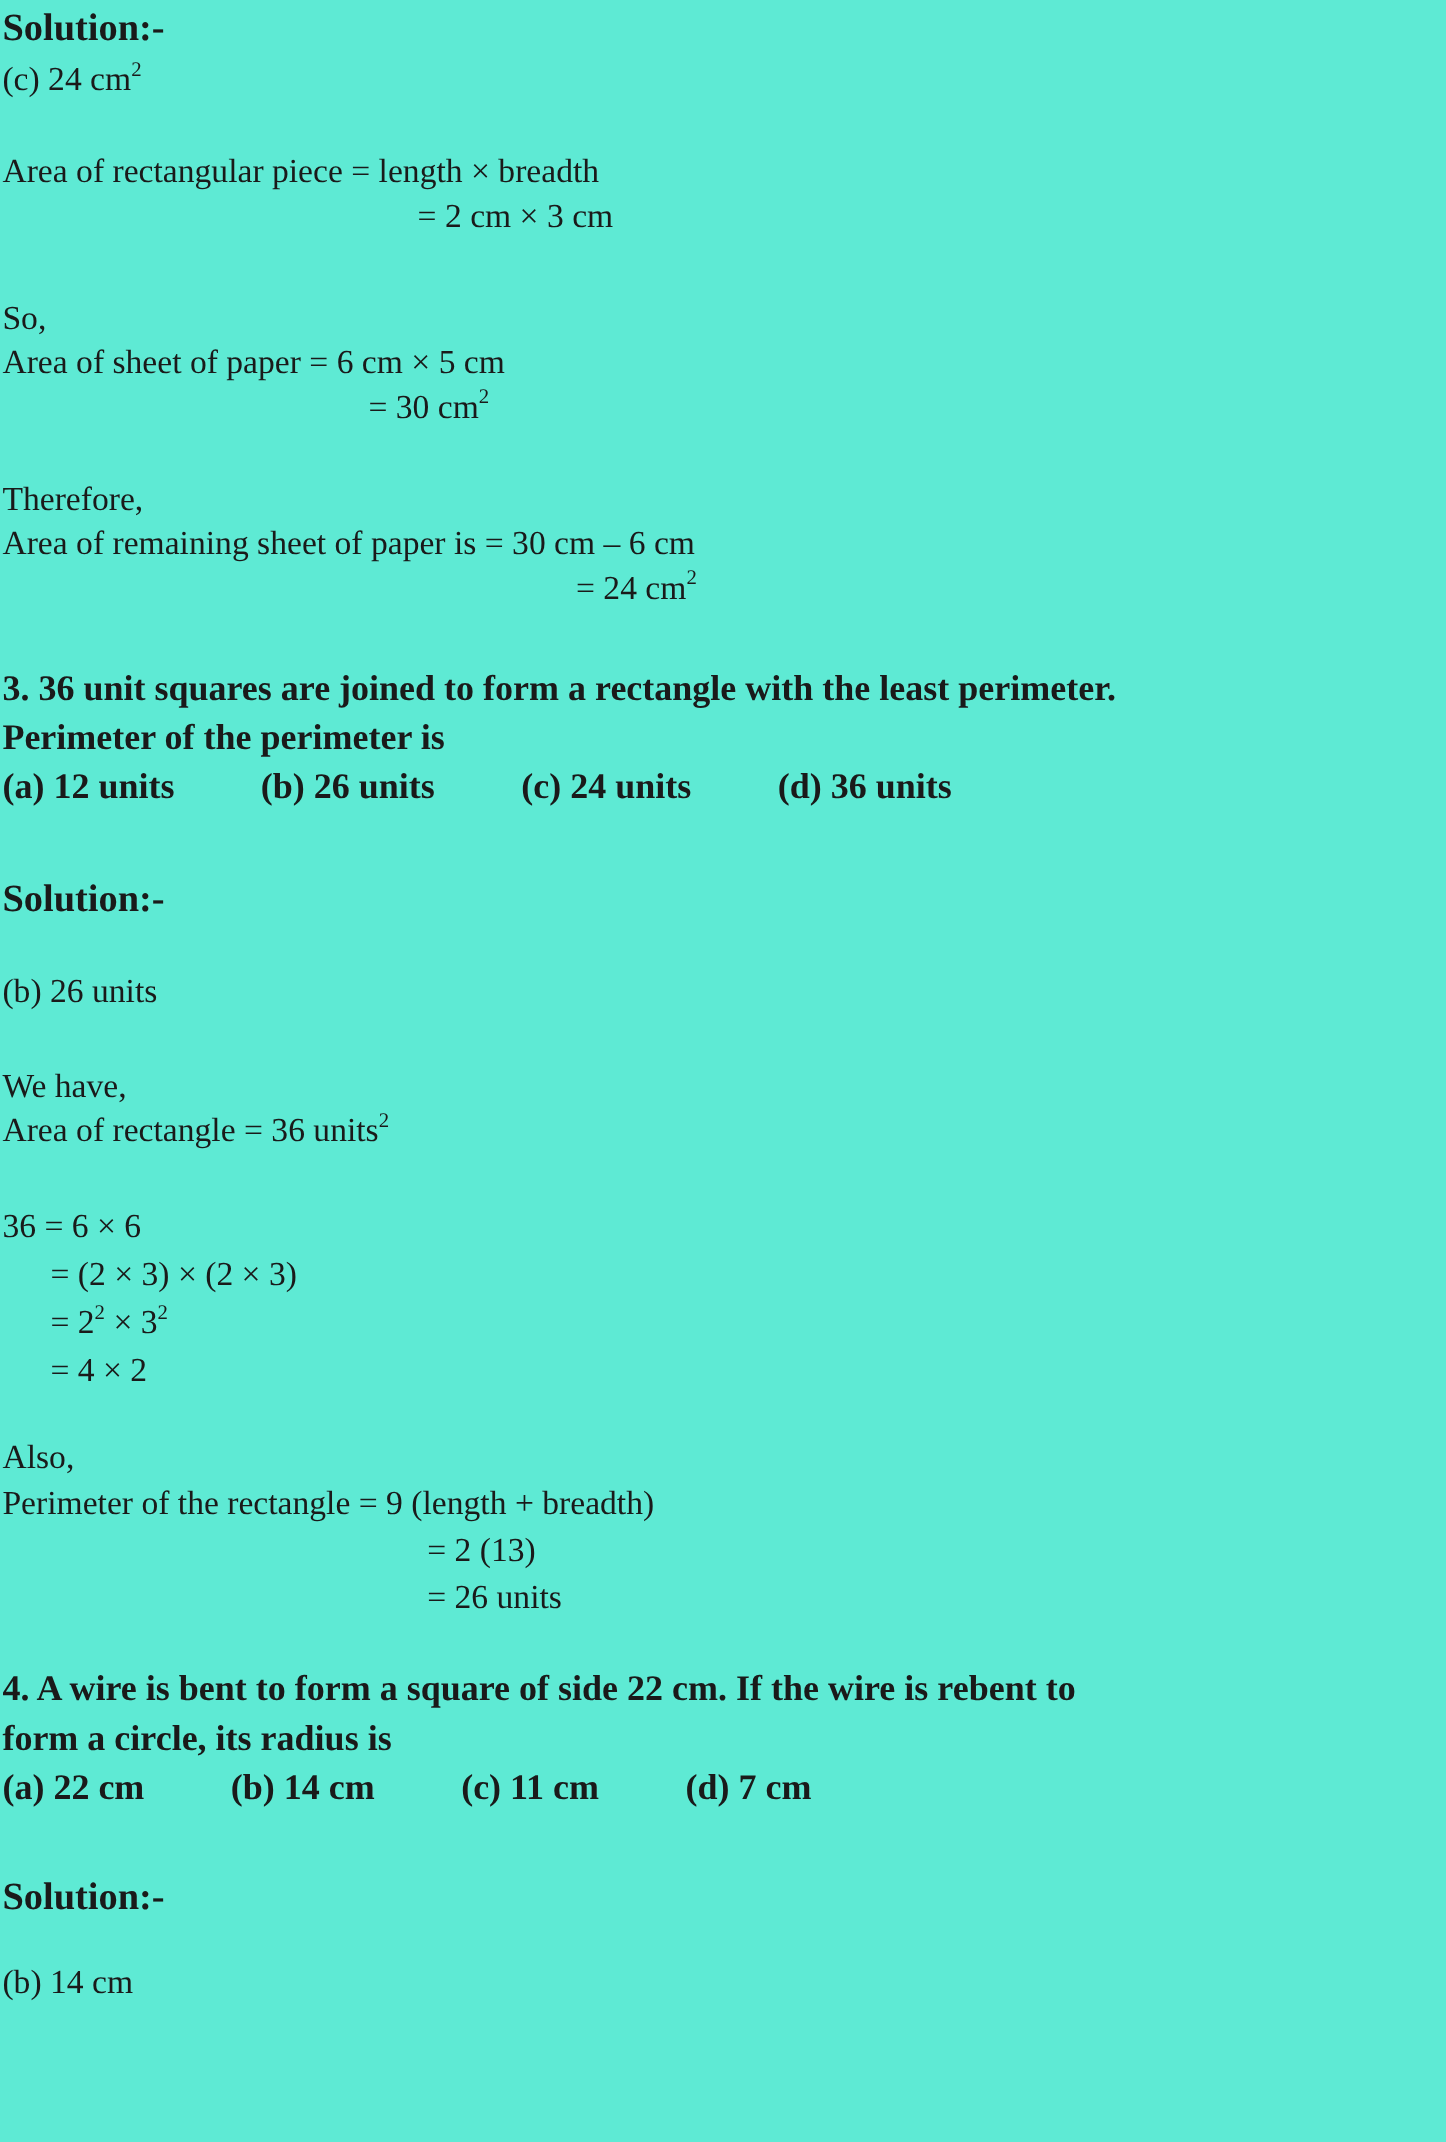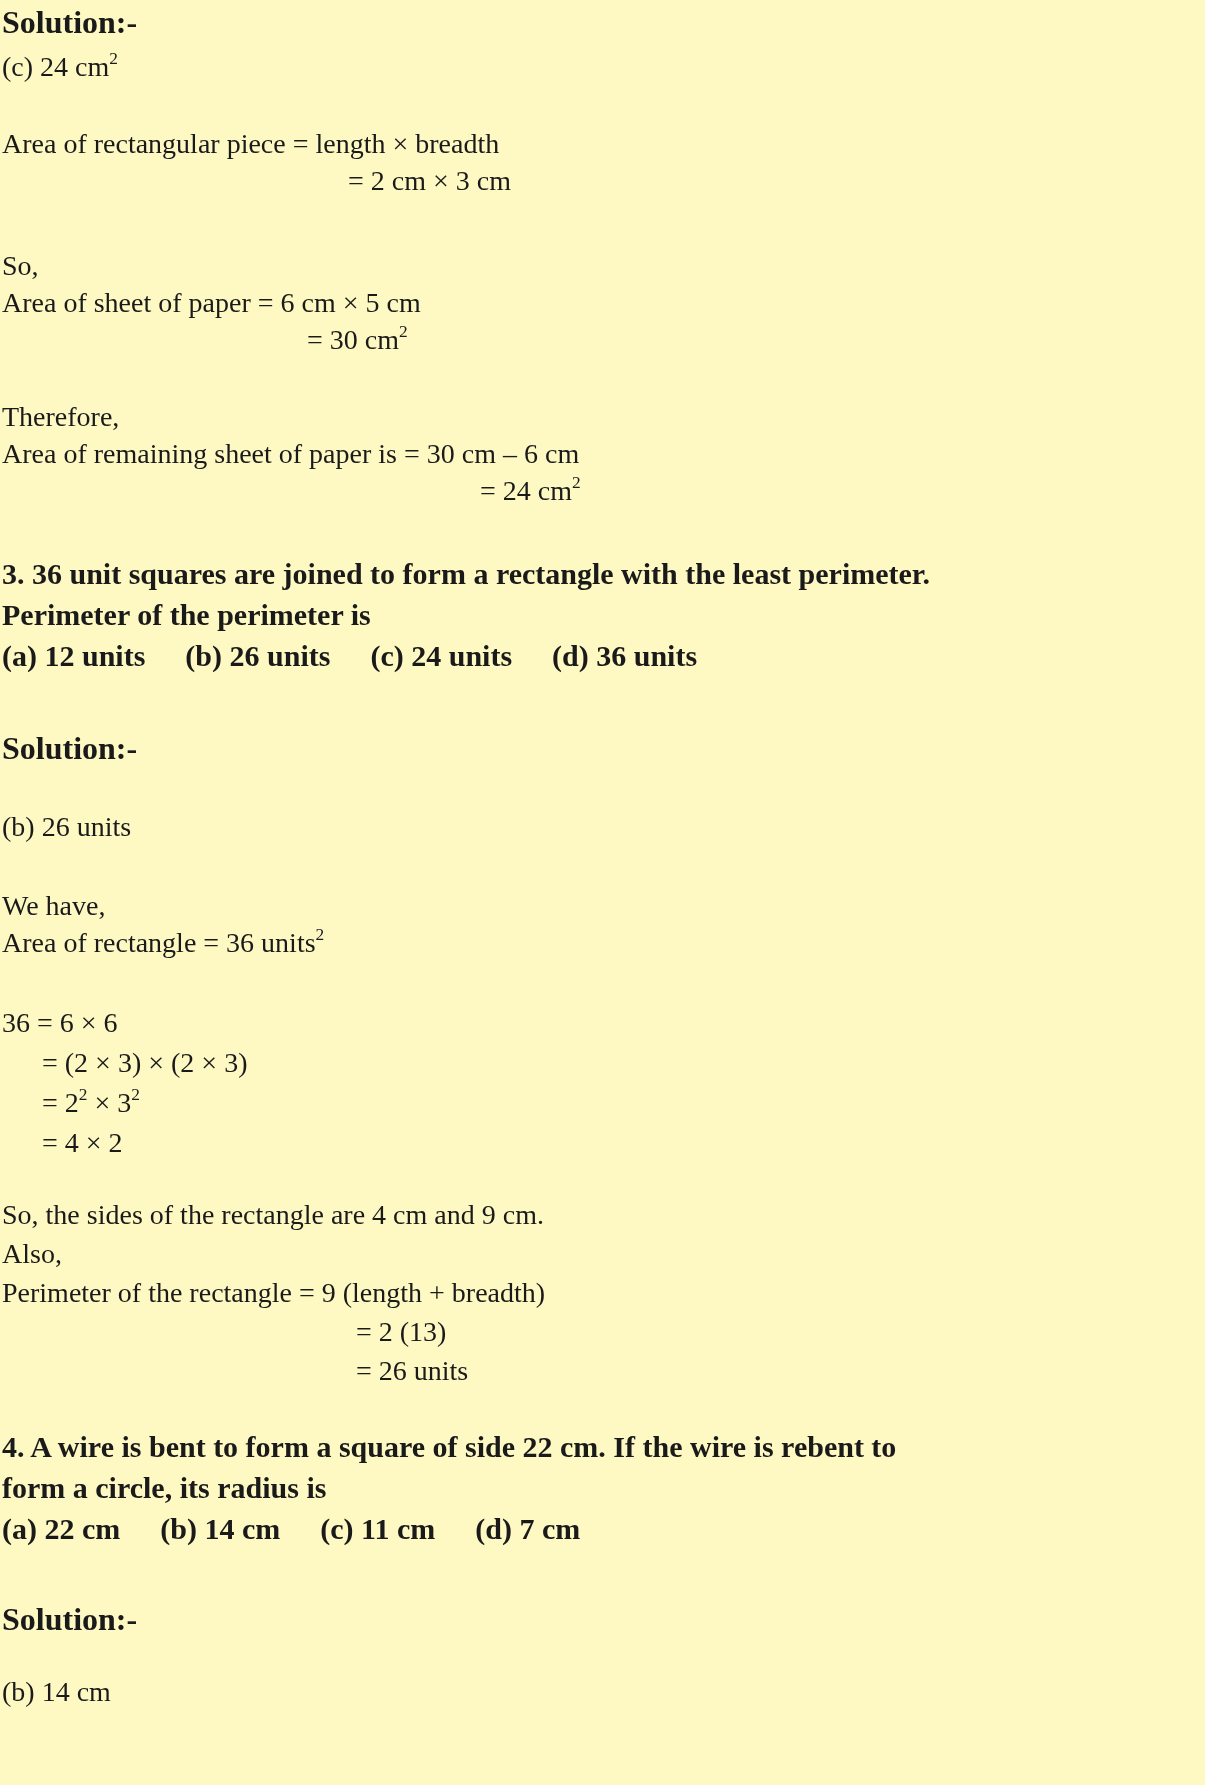--- a/index.html
+++ b/index.html
@@ -1,21 +1,21 @@
 <!DOCTYPE html>
 <html><head>
 <meta charset="utf-8">
 <style>
   * { margin: 0; padding: 0; box-sizing: border-box; }
   html, body { background: #ffffff; }
   .page {
     position: relative;
     width: 1205px;
     height: 1785px;
-    background: #fef9c3;
+    background: #5eead4;
     color: #1a1a1a;
     font-family: "Liberation Serif", "DejaVu Serif", serif;
     padding: 2px 0 0 2px;
     overflow: hidden;
   }
   .sol-heading {
     font-size: 32px;
     font-weight: 700;
     line-height: 40px;
   }
@@ -25,21 +25,21 @@
     white-space: nowrap;
   }
   .q-line {
     font-size: 30px;
     font-weight: 700;
     line-height: 41px;
     white-space: nowrap;
   }
   .options-row {
     display: flex;
-    gap: 40px;
+    gap: 72px;
     font-size: 30px;
     font-weight: 700;
     line-height: 41px;
     white-space: nowrap;
   }
   sup {
     font-size: 0.62em;
     line-height: 0;
     position: relative;
     top: -2px;
@@ -114,21 +114,20 @@
   </div>
 
   <div id="b-factor">
     <div class="body-line factor-line">36 = 6 × 6</div>
     <div class="body-line factor-line ind-factor">= (2 × 3) × (2 × 3)</div>
     <div class="body-line factor-line ind-factor"><span>= 2</span><sup>2</sup><span> × 3</span><sup>2</sup></div>
     <div class="body-line factor-line ind-factor">= 4 × 2</div>
   </div>
 
   <div id="b-sides">
-    <div class="body-line tail-line">So, the sides of the rectangle are 4 cm and 9 cm.</div>
     <div class="body-line tail-line">Also,</div>
     <div class="body-line tail-line">Perimeter of the rectangle = 9 (length + breadth)</div>
     <div class="body-line tail-line ind-perim">= 2 (13)</div>
     <div class="body-line tail-line ind-perim">= 26 units</div>
   </div>
 
   <div id="b-q4">
     <div class="q-line">4. A wire is bent to form a square of side 22 cm. If the wire is rebent to</div>
     <div class="q-line">form a circle, its radius is</div>
     <div class="options-row">

